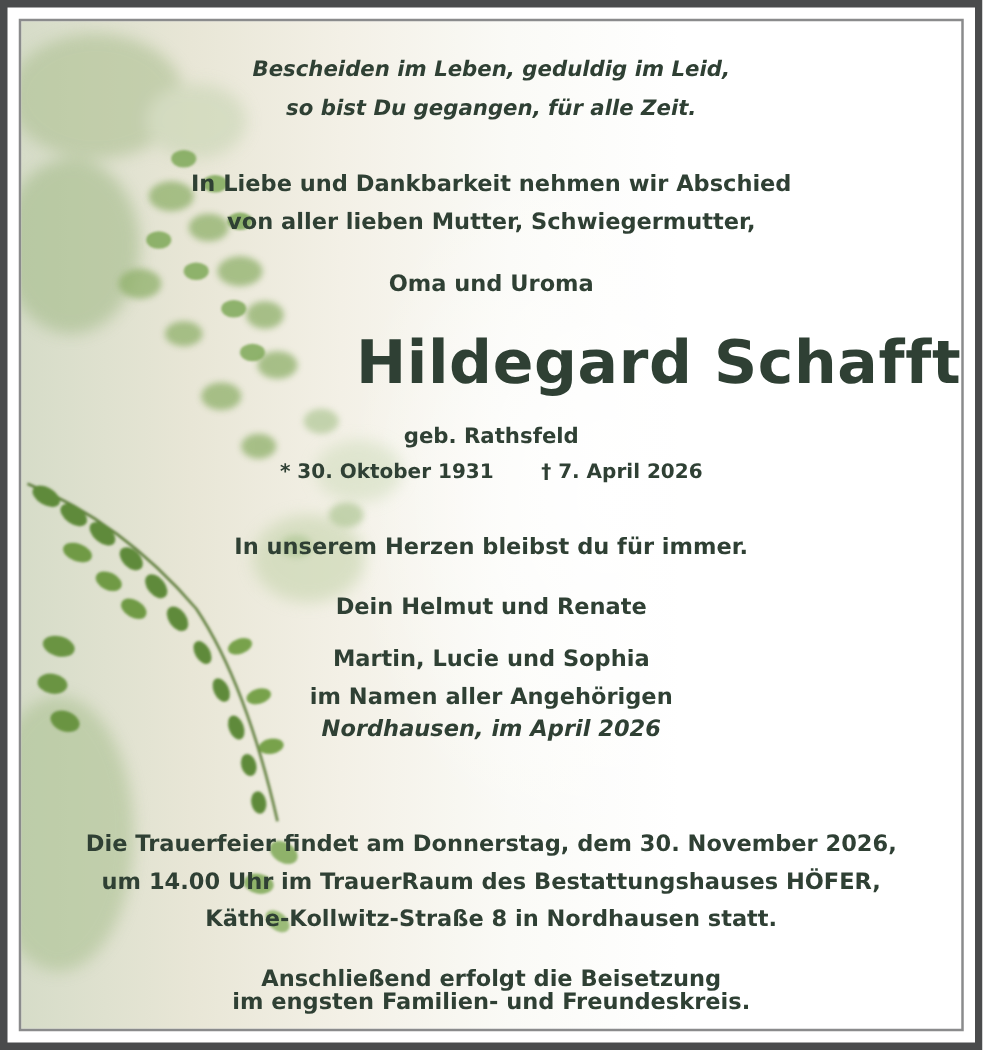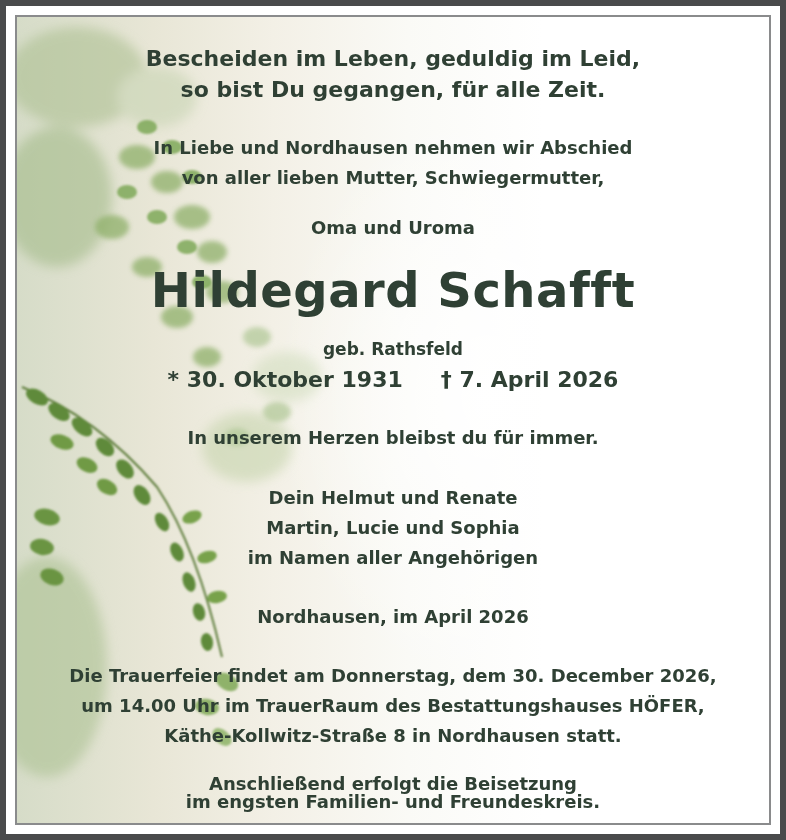--- a/index.html
+++ b/index.html
@@ -15,25 +15,25 @@
       radial-gradient(ellipse 300px 420px at 470px 380px, rgba(255,255,255,0.95), rgba(255,255,255,0) 70%),
       linear-gradient(90deg, #d6dcc8 0%, #e8e6d6 18%, #f3f0e6 34%, #fafaf6 52%, #ffffff 70%, #ffffff 100%);
   }
   .foliage { position: absolute; left: 0; top: 0; width: 420px; height: 800px; pointer-events: none; }
   .content {
     position: absolute; left: 0; right: 0; top: 0;
     font-family: "DejaVu Sans", "Liberation Sans", sans-serif;
     color: #2f4034; text-align: center;
   }
   .line { position: absolute; left: 0; right: 0; white-space: nowrap; }
-  .motto { font-weight: bold; font-size: 22px; }
+  .motto { font-style: italic; font-weight: bold; font-size: 17px; }
   .body-text { font-weight: bold; font-size: 18px; }
-  .name { font-weight: bold; font-size: 48px; letter-spacing: 0.5px; }
+  .name { font-weight: bold; font-size: 48px; letter-spacing: 0.5px; text-align: right; }
   .small { font-weight: bold; font-size: 17px; }
-  .dates { font-weight: bold; font-size: 22px; }
+  .dates { font-weight: bold; font-size: 16px; }
   .gap { display: inline-block; width: 38px; }
 </style>
 </head>
 <body>
 
 <div class="frame-outer">
   <div class="frame-inner">
 
     <svg class="foliage" viewBox="0 0 420 800">
       <defs>
@@ -108,38 +108,38 @@
           <ellipse cx="170" cy="230" rx="10" ry="7"></ellipse>
           <ellipse cx="185" cy="265" rx="10" ry="7"></ellipse>
         </g>
       </g>
     </svg>
 
     <div class="content">
       <div class="line motto" style="top:29px;">Bescheiden im Leben, geduldig im Leid,</div>
       <div class="line motto" style="top:60px;">so bist Du gegangen, für alle Zeit.</div>
 
-      <div class="line body-text" style="top:120px;">In Liebe und Nordhausen nehmen wir Abschied</div>
+      <div class="line body-text" style="top:120px;">In Liebe und Dankbarkeit nehmen wir Abschied</div>
       <div class="line body-text" style="top:150px;">von aller lieben Mutter, Schwiegermutter,</div>
       <div class="line body-text" style="top:180px;margin-top:20px;">Oma und Uroma</div>
 
       <div class="line name" style="top:245px;">Hildegard Schafft</div>
       <div class="line small" style="top:322px;">geb. Rathsfeld</div>
       <div class="line dates" style="top:350px;">
         <span>* 30. Oktober 1931</span><span class="gap"></span><span>† 7. April 2026</span>
       </div>
 
       <div class="line body-text" style="top:410px;">In unserem Herzen bleibst du für immer.</div>
 
-      <div class="line body-text" style="top:470px;">Dein Helmut und Renate</div>
+      <div class="line body-text" style="top:458px;">Dein Helmut und Renate</div>
       <div class="line body-text" style="top:500px;">Martin, Lucie und Sophia</div>
       <div class="line body-text" style="top:530px;">im Namen aller Angehörigen</div>
 
-      <div class="line body-text" style="top:589px;">Nordhausen, im April 2026</div>
+      <div class="line body-text" style="top:556px;font-style:italic;">Nordhausen, im April 2026</div>
 
-      <div class="line body-text" style="top:648px;">Die Trauerfeier findet am Donnerstag, dem 30. December 2026,</div>
+      <div class="line body-text" style="top:648px;">Die Trauerfeier findet am Donnerstag, dem 30. November 2026,</div>
       <div class="line body-text" style="top:678px;">um 14.00 Uhr im TrauerRaum des Bestattungshauses HÖFER,</div>
       <div class="line body-text" style="top:708px;">Käthe-Kollwitz-Straße 8 in Nordhausen statt.</div>
       <div class="line body-text" style="top:756px;">Anschließend erfolgt die Beisetzung</div>
       <div class="line body-text" style="top:774px;">im engsten Familien- und Freundeskreis.</div>
     </div>
   </div>
 </div>
 
 </body></html>

